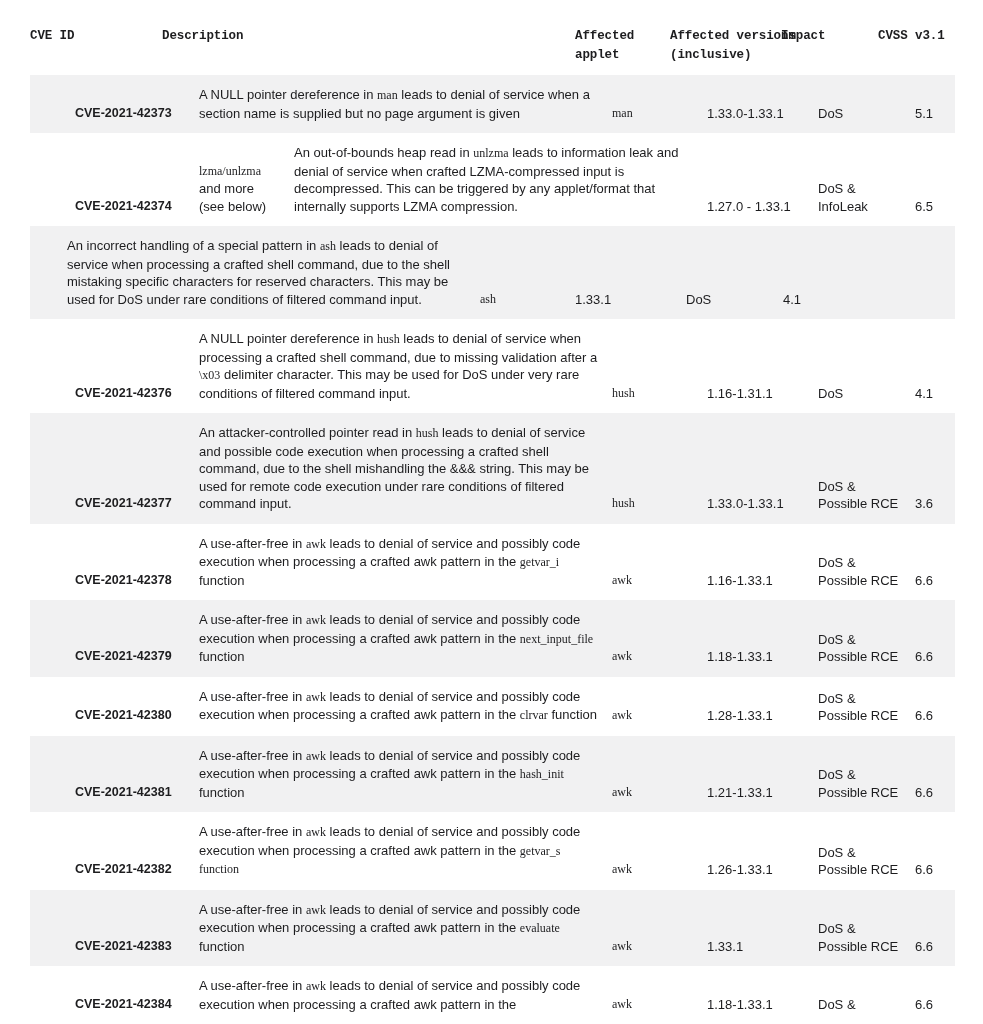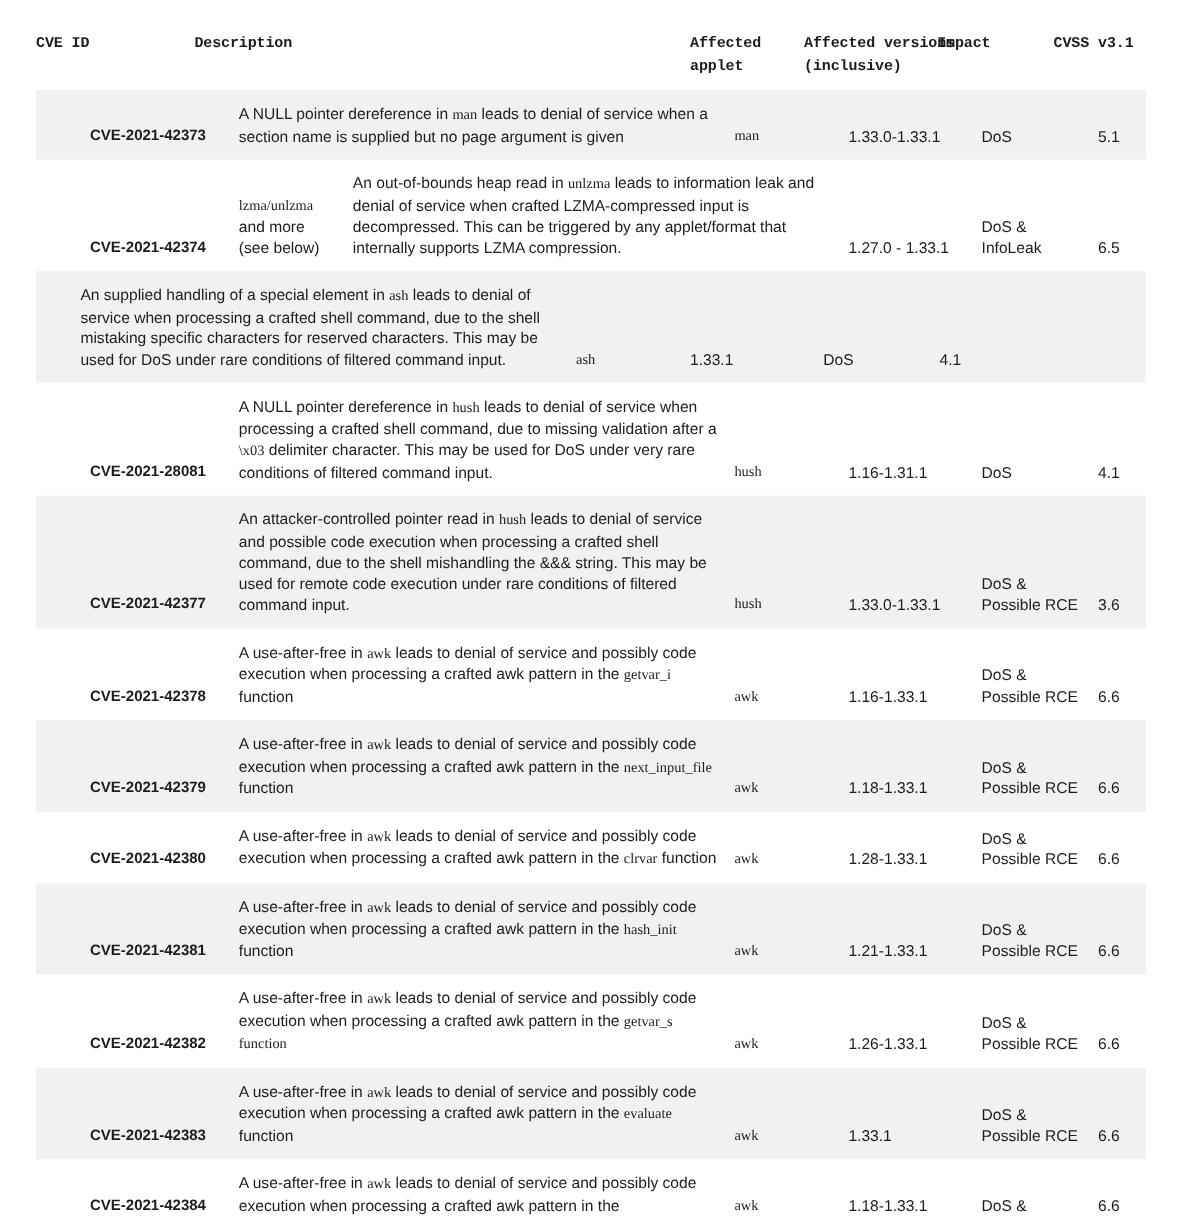--- a/index.html
+++ b/index.html
@@ -94,33 +94,33 @@
     <div class="td col-desc"><span>An out-of-bounds heap read in </span><code>unlzma</code><span> leads to information leak and denial of service when crafted LZMA-compressed input is decompressed. This can be triggered by any applet/format that internally supports LZMA compression.</span></div>
     <div class="td col-versions">1.27.0 - 1.33.1</div>
     <div class="td col-impact">
           <div class="line">DoS &amp;</div>
           <div class="line">InfoLeak</div>
         </div>
     <div class="td col-cvss">6.5</div>
   </div>
 
   <div class="tr">
-    <div class="td col-desc"><span>An supplied handling of a special element in </span><code>ash</code><span> leads to denial of service when processing a crafted shell command, due to the shell mistaking specific characters for reserved characters. This may be used for DoS under rare conditions of filtered command input.</span></div>
+    <div class="td col-desc"><span>An incorrect handling of a special pattern in </span><code>ash</code><span> leads to denial of service when processing a crafted shell command, due to the shell mistaking specific characters for reserved characters. This may be used for DoS under rare conditions of filtered command input.</span></div>
     <div class="td col-applet">
           <div class="line"><code>ash</code></div>
         </div>
     <div class="td col-versions">1.33.1</div>
     <div class="td col-impact">
           <div class="line">DoS</div>
         </div>
     <div class="td col-cvss">4.1</div>
   </div>
 
   <div class="tr">
-    <div class="td col-cve">CVE-2021-28081</div>
+    <div class="td col-cve">CVE-2021-42376</div>
     <div class="td col-desc"><span>A NULL pointer dereference in </span><code>hush</code><span> leads to denial of service when processing a crafted shell command, due to missing validation after a </span><code>\x03</code><span> delimiter character. This may be used for DoS under very rare conditions of filtered command input.</span></div>
     <div class="td col-applet">
           <div class="line"><code>hush</code></div>
         </div>
     <div class="td col-versions">1.16-1.31.1</div>
     <div class="td col-impact">
           <div class="line">DoS</div>
         </div>
     <div class="td col-cvss">4.1</div>
   </div>

